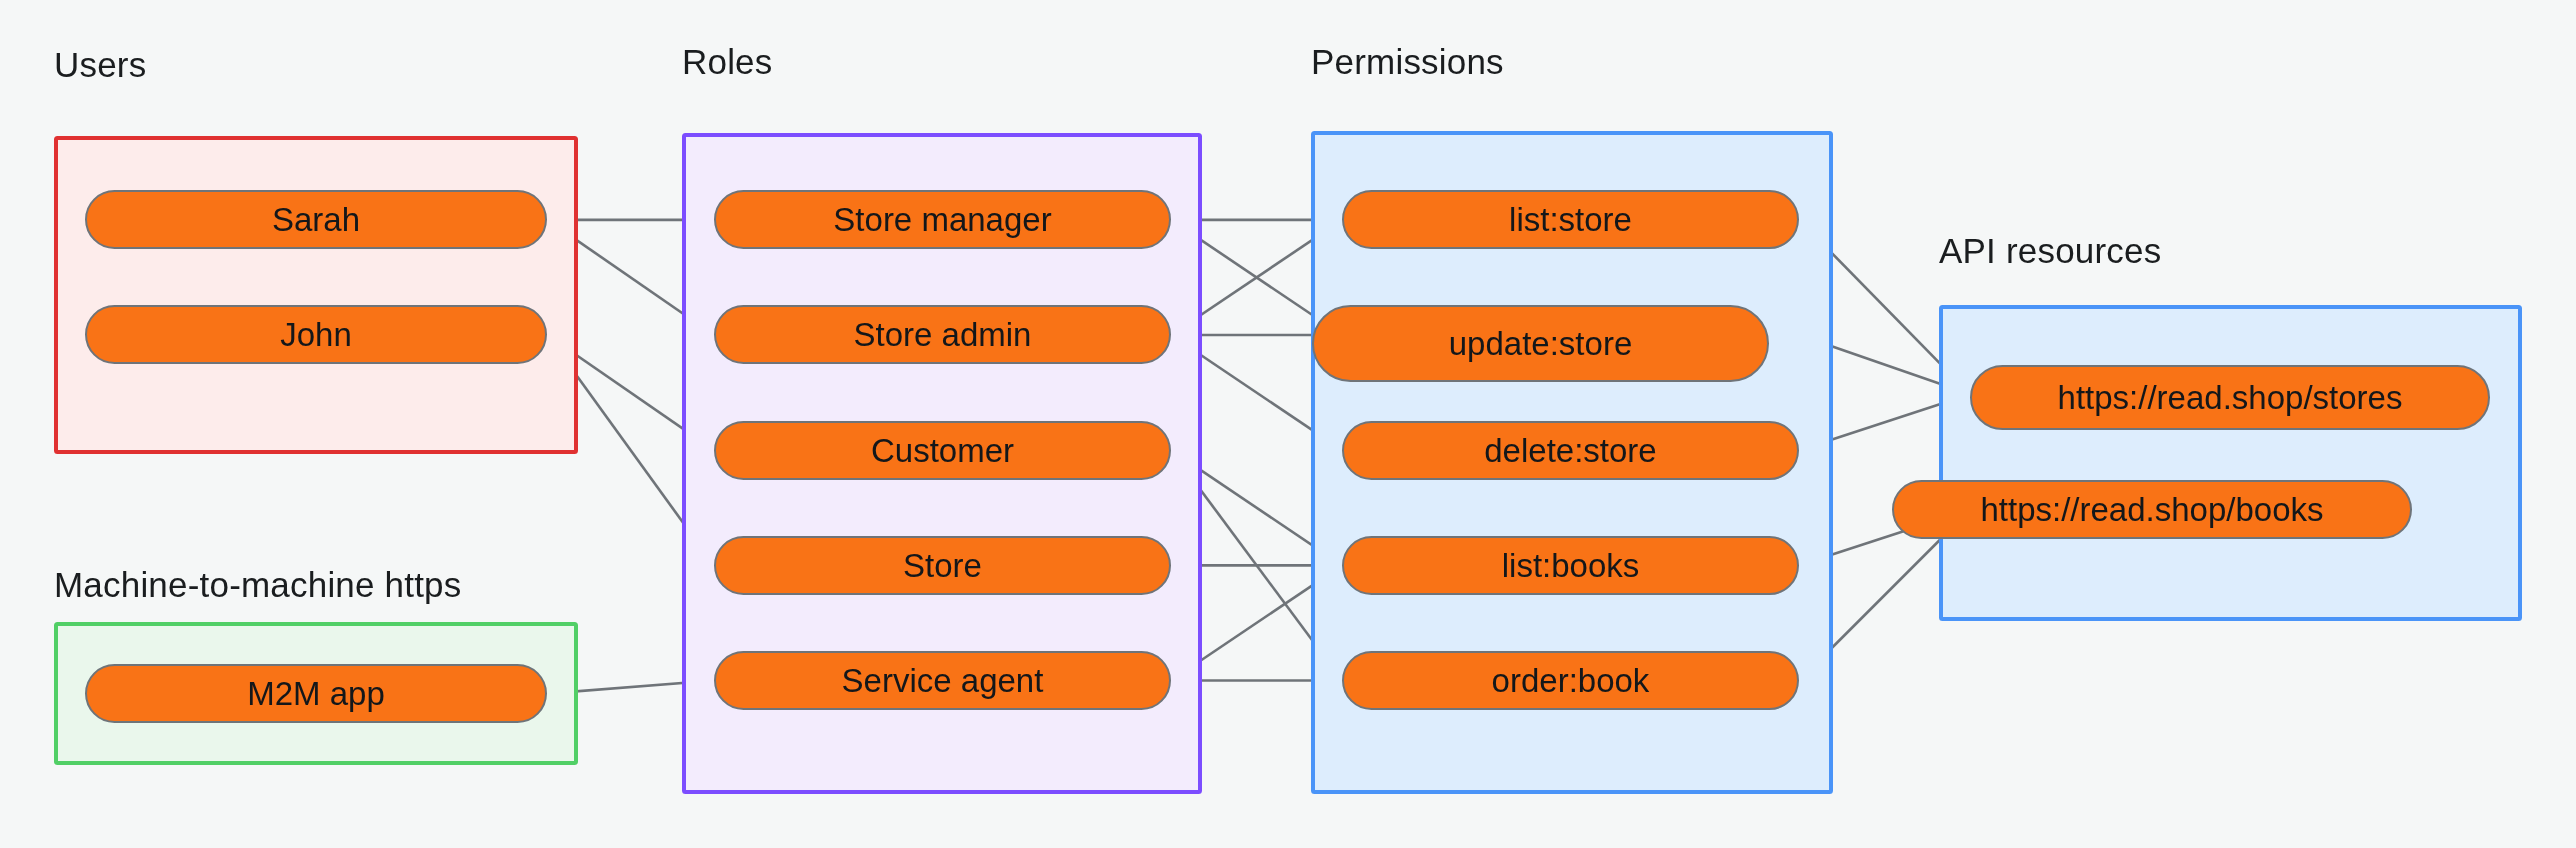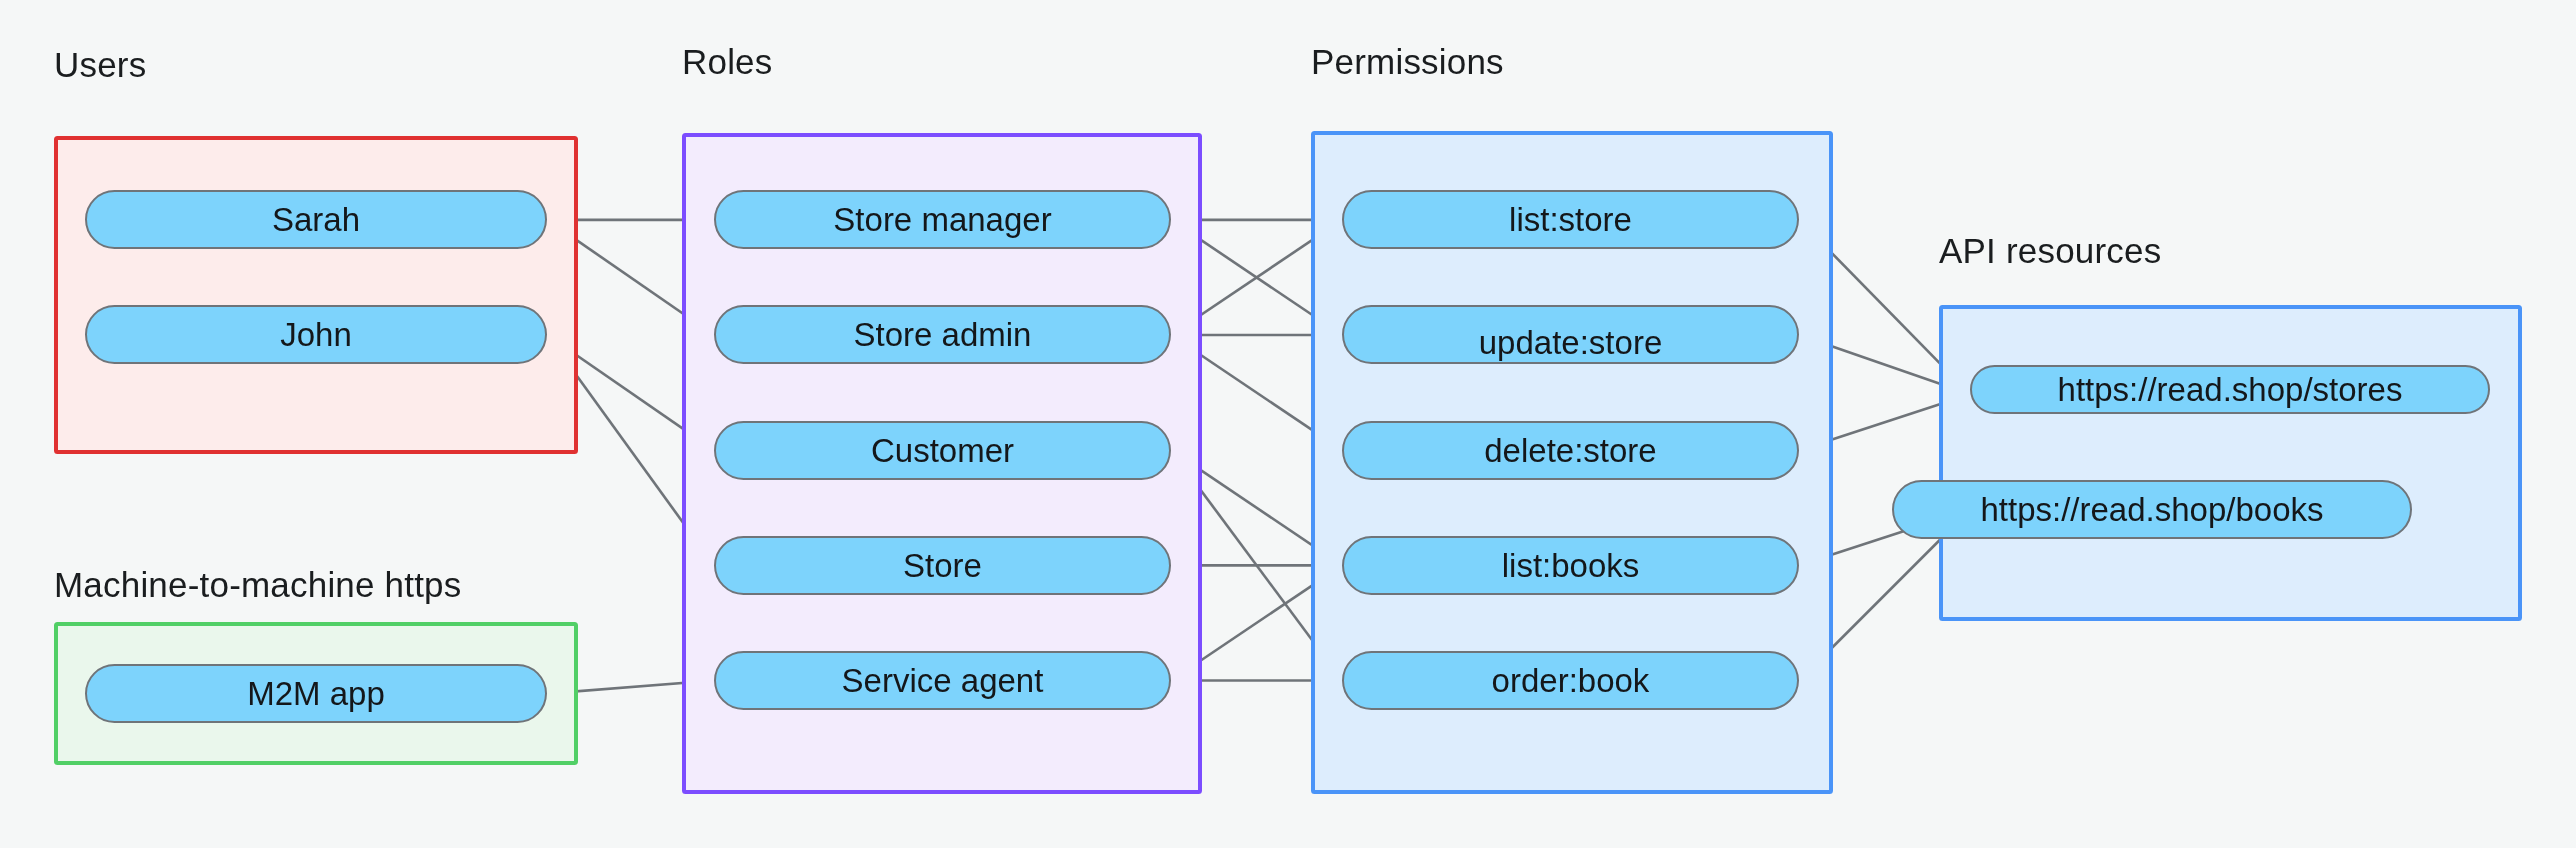--- a/index.html
+++ b/index.html
@@ -35,21 +35,21 @@
   .group-box {
     position: absolute;
     box-sizing: border-box;
     border-style: solid;
     border-width: 4.4px;
     border-radius: 3.5px;
   }
   .pill {
     position: absolute;
     box-sizing: border-box;
-    background: #7dd3fc;
+    background: #f97316;
     border: 2.6px solid #6f7479;
     border-radius: 52px;
     display: flex;
     align-items: center;
     justify-content: center;
     font-size: 33px;
     color: #14171a;
     white-space: nowrap;
   }
 </style>
@@ -120,35 +120,35 @@
         <span>Store</span>
       </div>
       <div class="pill" style="left: 714px; top: 651px; width: 457px; height: 59px;">
         <span>Service agent</span>
       </div>
       <div class="group-label" style="left: 1311px; top: 42px;">Permissions</div>
       <div class="group-box" style="left: 1311px; top: 131px; width: 522px; height: 663px; border-color: rgb(74, 148, 248); background: rgb(221, 237, 253);"></div>
       <div class="pill" style="left: 1342px; top: 190px; width: 457px; height: 59px;">
         <span>list:store</span>
       </div>
-      <div class="pill" style="left: 1342px; top: 305px; width: 457px; height: 59px; align-items: flex-end;">
+      <div class="pill" style="left: 1312px; top: 305px; width: 457px; height: 77px;">
         <span>update:store</span>
       </div>
       <div class="pill" style="left: 1342px; top: 421px; width: 457px; height: 59px;">
         <span>delete:store</span>
       </div>
       <div class="pill" style="left: 1342px; top: 536px; width: 457px; height: 59px;">
         <span>list:books</span>
       </div>
       <div class="pill" style="left: 1342px; top: 651px; width: 457px; height: 59px;">
         <span>order:book</span>
       </div>
       <div class="group-label" style="left: 1939px; top: 223px; margin-top: 8px;">API resources</div>
       <div class="group-box" style="left: 1939px; top: 305px; width: 583px; height: 316px; border-color: rgb(74, 148, 248); background: rgb(221, 237, 253);"></div>
-      <div class="pill" style="left: 1970px; top: 365px; width: 520px; height: 49px;">
+      <div class="pill" style="left: 1970px; top: 365px; width: 520px; height: 65px;">
         <span>https://read.shop/stores</span>
       </div>
       <div class="pill" style="left: 1892px; top: 480px; width: 520px; height: 59px;">
         <span>https://read.shop/books</span>
       </div>
     </div>
 </div>
 
 
 </body></html>

